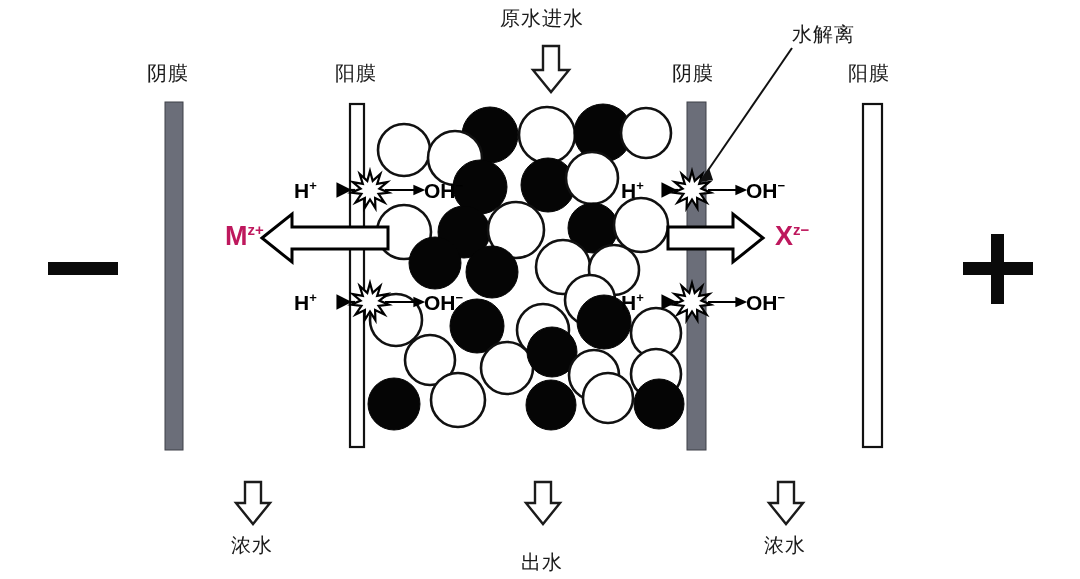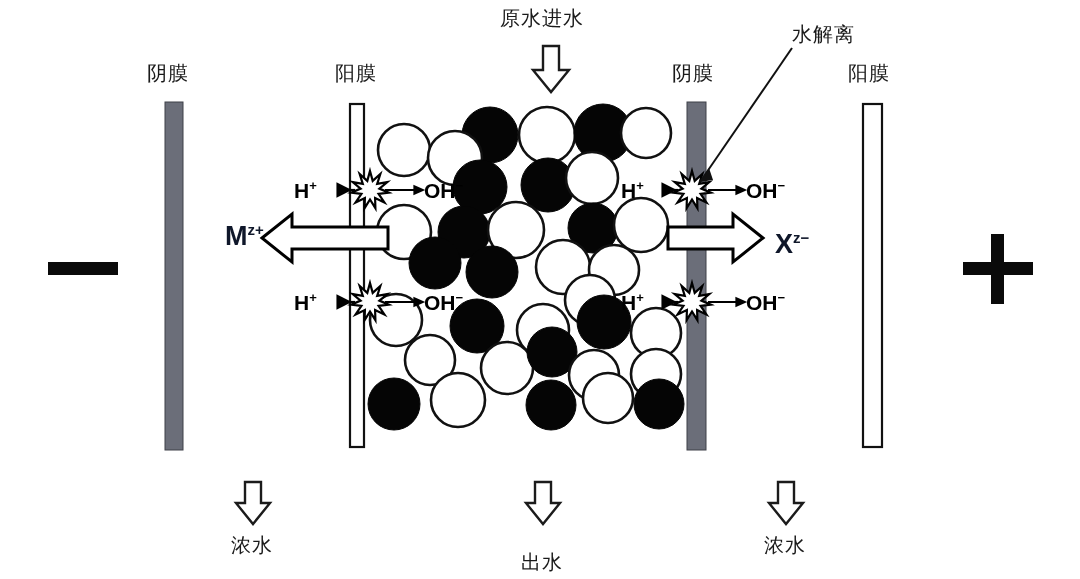--- a/index.html
+++ b/index.html
@@ -46,21 +46,21 @@
   .ion sup {
     font-size: 13px;
     font-weight: 700;
     vertical-align: super;
     letter-spacing: 0;
   }
   .bigion {
     font-family: "Liberation Sans", "DejaVu Sans", sans-serif;
     font-size: 27px;
     font-weight: 700;
-    color: #0f172a;
+    color: #be185d;
   }
   .bigion sup {
     font-size: 15px;
     font-weight: 700;
     vertical-align: super;
   }
 </style>
 </head>
 <body>
 
@@ -221,21 +221,21 @@
   <div class="lbl ion" style="left:621px; top:291px;">
     <span>H</span><sup>+</sup>
   </div>
   <div class="lbl ion" style="left:746px; top:291px;">
     <span>OH</span><sup>−</sup>
   </div>
 
   <div class="lbl bigion" style="left:225px; top:222px;">
     <span>M</span><sup>z+</sup>
   </div>
-  <div class="lbl bigion" style="left:775px; top:222px;margin-top:8px;">
+  <div class="lbl bigion" style="left:775px; top:222px;">
     <span>X</span><sup>z−</sup>
   </div>
 
   <div class="lbl cjk" style="left:231px; top:535px;">浓水</div>
   <div class="lbl cjk" style="left:521px; top:552px;">出水</div>
   <div class="lbl cjk" style="left:764px; top:535px;">浓水</div>
 
 </div>
 
 </body></html>

